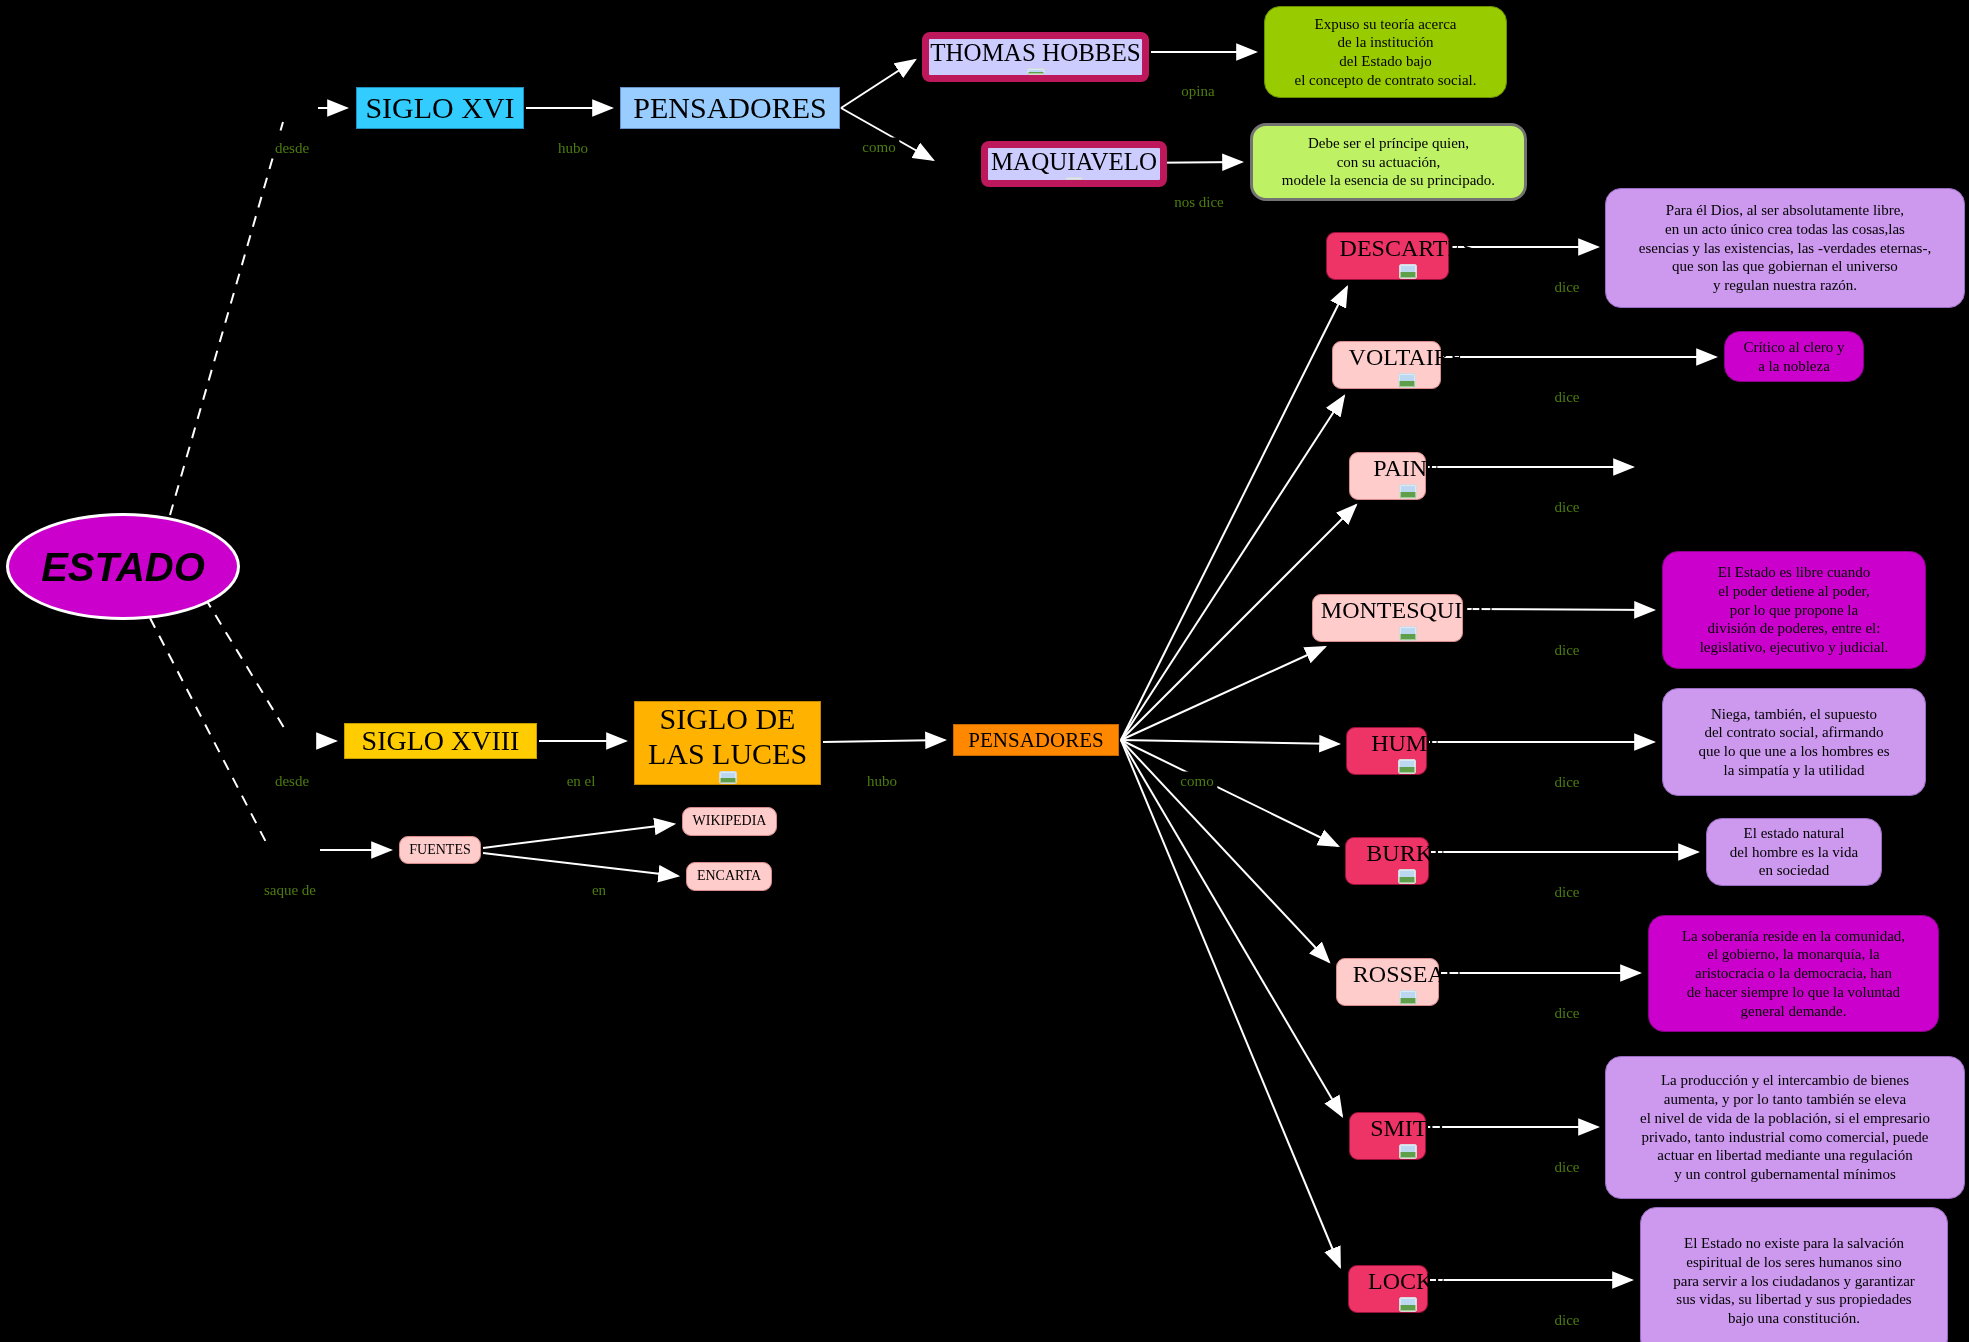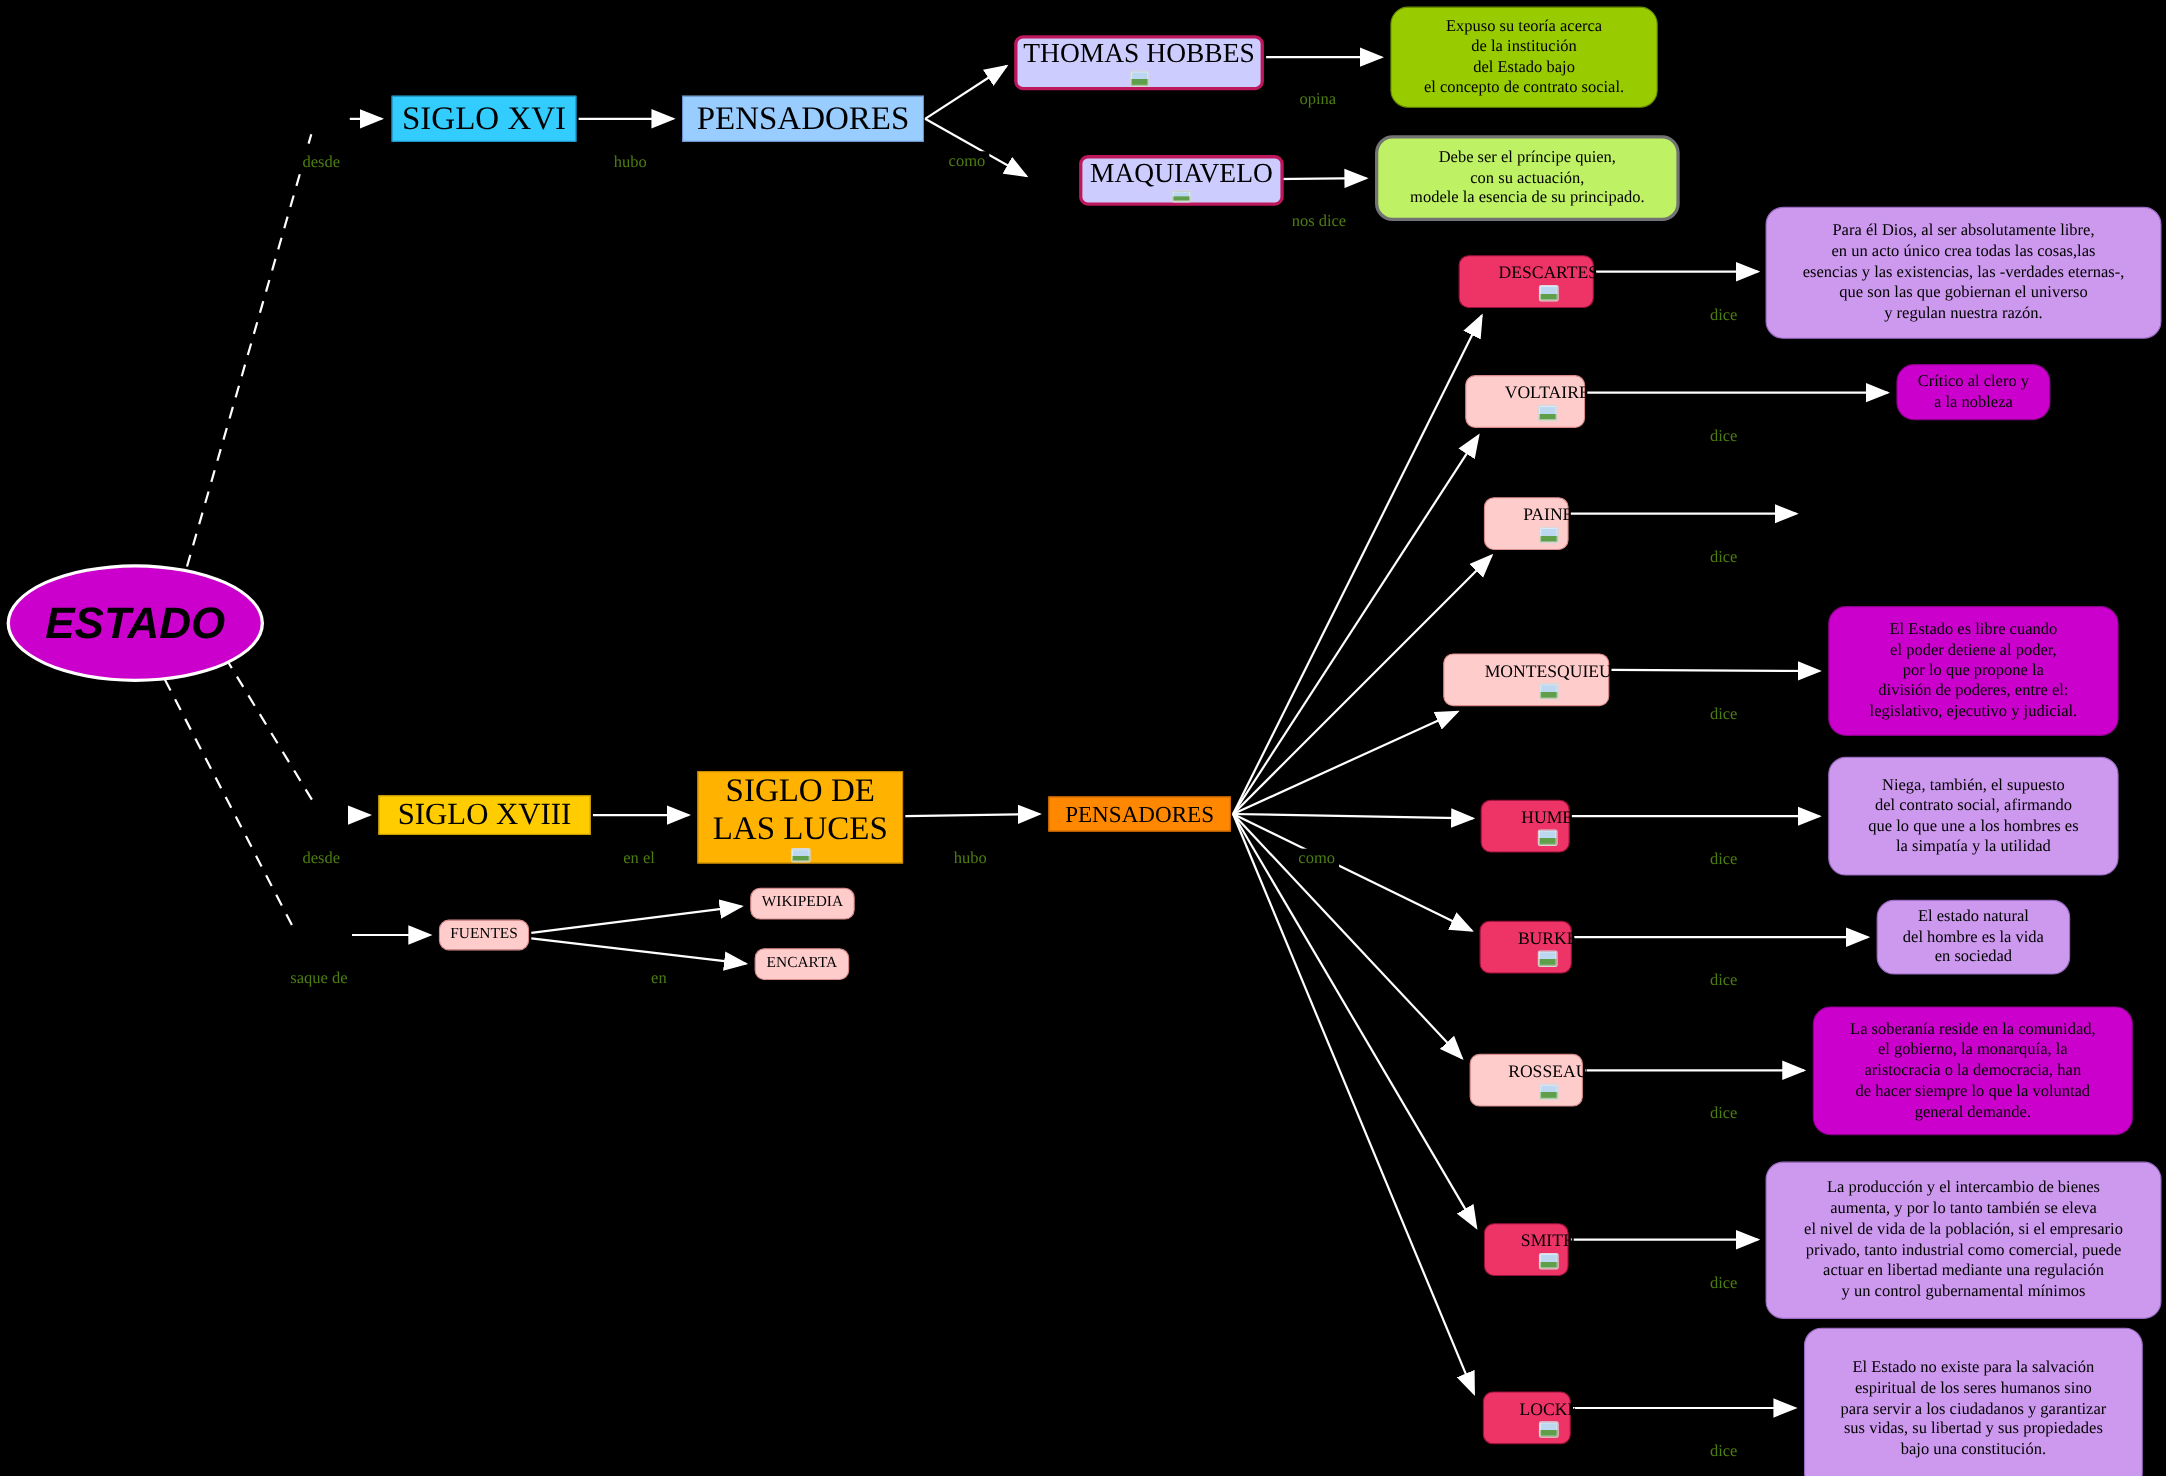--- a/index.html
+++ b/index.html
@@ -9,38 +9,38 @@
   }
   .layer{position:absolute;left:0;top:0;}
   .node{
     position:absolute;display:flex;flex-direction:column;align-items:center;justify-content:center;
     color:#000;text-align:center;box-sizing:border-box;line-height:1.15;
   }
   .pill{border-radius:9px;}
   .bigpill{border-radius:8px;}
   .c-cyan{background:#33ccff;border:1px solid #1f90bf;}
   .c-lblue{background:#99ccff;border:1px solid #6a93c9;}
-  .c-lav{background:#ccccff;border:3px solid #be185d;}
+  .c-lav{background:#ccccff;border:7px solid #be185d;}
   .c-olive{background:#99cc00;border:1px solid #6a8e00;}
   .c-chart{background:#bef264;border:3px solid #737373;}
   .c-gold{background:#ffcc00;border:1px solid #c69d00;}
   .c-dgold{background:#ffb300;border:1px solid #c68700;}
   .c-orange{background:#ff8800;border:1px solid #c66600;}
   .c-pink{background:#ffcccc;border:1px solid #d98b8b;}
   .c-crim{background:#ee3366;border:1px solid #99103a;}
   .c-qpurple{background:#cc99ee;border:1px solid #9a6bc2;}
   .c-qmag{background:#cc00cc;border:1px solid #8a008a;}
   .ellipse{
     border-radius:50%;border:3px solid #ffffff;background:#cc00cc;
     font-family:"Liberation Sans","DejaVu Sans",sans-serif;font-weight:bold;font-style:italic;font-size:40px;
   }
   .quote{
     border-radius:16px;white-space:pre-line;font-size:15px;line-height:1.25;padding:6px 9px;
   }
-  .think{font-size:16px;gap:1px;padding-top:2px;padding-left:40px;}
+  .think{font-size:24px;gap:1px;padding-top:2px;padding-left:40px;}
   .prelabel{white-space:pre-line;}
   .elabel{
     position:absolute;transform:translate(-50%,-50%);background:#000;color:#4d7c0f;
     font-size:15px;padding:1px 4px;white-space:nowrap;margin-top:40px;
   }
   .res-icon{
     display:inline-block;width:16px;height:13px;border:1px solid #d8d8d8;border-radius:2px;
     background:linear-gradient(180deg,#bcd8f0 0 54%,#5f9e4a 54% 100%);
     box-shadow:inset 0 0 0 1px rgba(255,255,255,0.45);
   }

